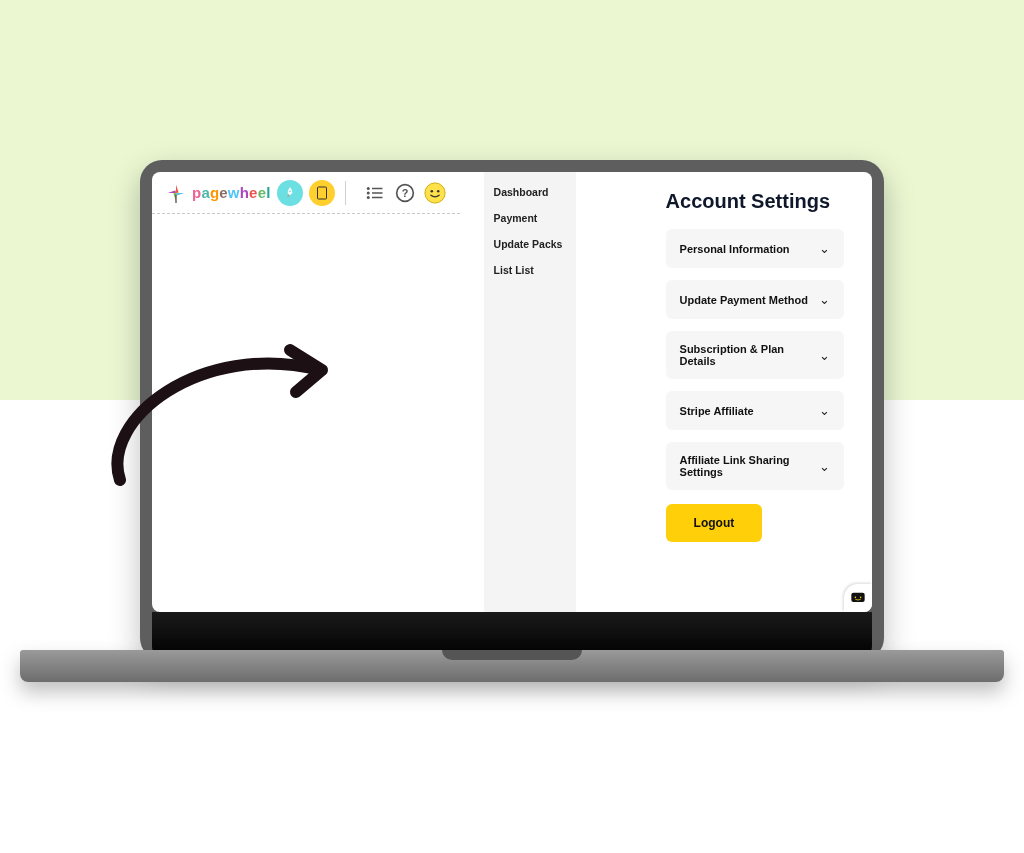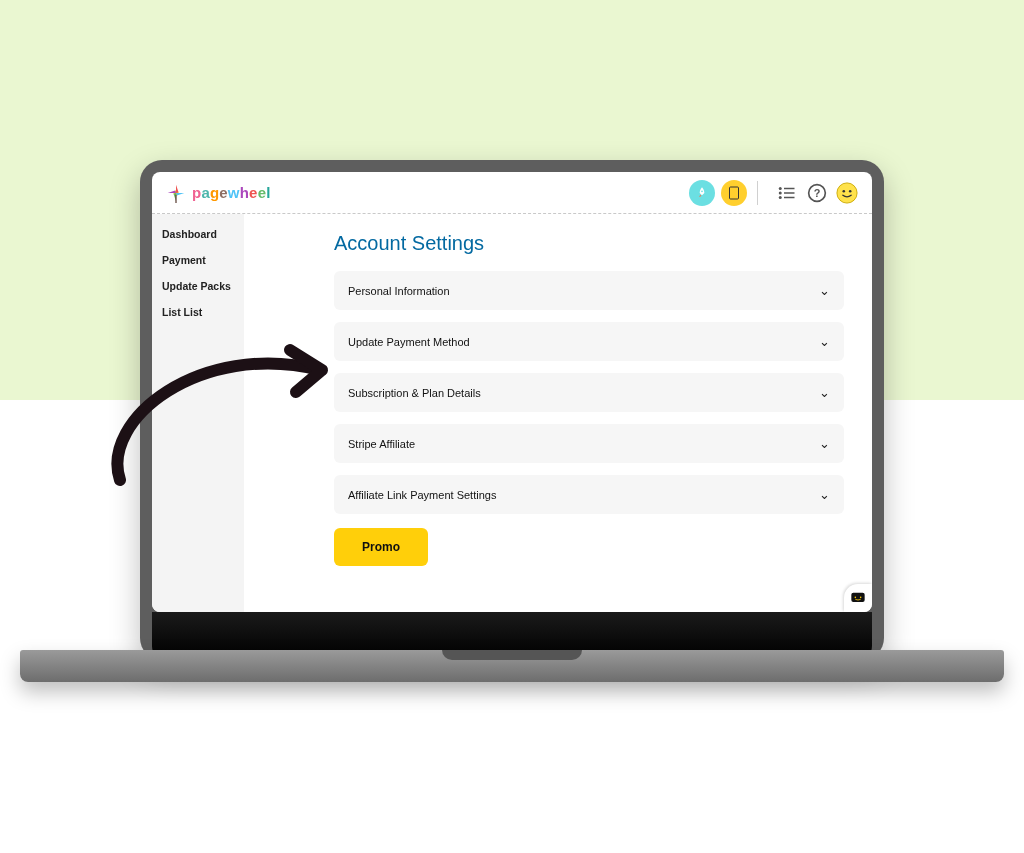--- a/index.html
+++ b/index.html
@@ -30,21 +30,21 @@
     padding: 12px 12px 0 12px;
   }
   .laptop-screen {
     width: 100%;
     height: 440px;
     background: #ffffff;
     border-radius: 8px;
     overflow: hidden;
     position: relative;
     display: flex;
-    flex-direction: column;
+    flex-direction: row;
   }
   .laptop-bottom-bar {
     width: 100%;
     height: 48px;
     background: linear-gradient(#1a1a1a,#000);
     border-bottom-left-radius: 14px;
     border-bottom-right-radius: 14px;
   }
   .laptop-base {
     position: absolute;
@@ -100,55 +100,55 @@
   .c-rocket { background:#6bdfe2; }
   .c-doc { background:#ffcf2e; }
   .divider { width:1px; height:24px; background:#d0d0d0; margin: 0 10px; }
   .icon-flat {
     width: 22px; height: 22px;
     display:flex; align-items:center; justify-content:center;
     color:#6d6d6d; margin-left:8px;
   }
 
   
-  .app-body { flex:1; display:flex; overflow:hidden; }
+  .app-body { flex:1; display:flex; overflow:hidden;margin-left:24px; }
   .sidebar {
     width: 92px;
     background: #f4f4f4;
     padding: 14px 10px;
     display:flex; flex-direction:column; gap:14px;
   }
   .sidebar-item {
     font-size: 10.5px;
     font-weight: 700;
     color:#222;
     cursor:pointer;
   }
   .main {
     flex:1;
     padding: 18px 28px 18px 90px;
     position:relative;
   }
   .page-title {
     font-size: 20px;
-    font-weight: 400;
+    font-weight: 700;
     margin-bottom: 16px;
-    color:#0369a1;
+    color:#0f172a;
   }
   .accordion {
     display:flex; flex-direction:column; gap:12px;
   }
   .acc-item {
     background:#f6f6f6;
     border-radius:6px;
     padding: 12px 14px;
     display:flex; align-items:center; justify-content:space-between;
     cursor:pointer;
   }
-  .acc-label { font-size: 11px; font-weight:400; color:#111; }
+  .acc-label { font-size: 11px; font-weight:700; color:#111; }
   .chev { font-size:13px; color:#222; }
   .logout-btn {
     margin-top: 14px;
     background:#ffcf0a;
     border:none;
     border-radius:6px;
     padding: 12px 28px;
     font-size: 12px;
     font-weight:700;
     cursor:pointer;
@@ -258,26 +258,26 @@
           </div>
           <div class="acc-item">
             <span class="acc-label">Subscription &amp; Plan Details</span>
             <span class="chev">⌄</span>
           </div>
           <div class="acc-item">
             <span class="acc-label">Stripe Affiliate</span>
             <span class="chev">⌄</span>
           </div>
           <div class="acc-item">
-            <span class="acc-label">Affiliate Link Payment Settings</span>
+            <span class="acc-label">Affiliate Link Sharing Settings</span>
             <span class="chev">⌄</span>
           </div>
         </div>
 
-        <button class="logout-btn">Promo</button>
+        <button class="logout-btn">Logout</button>
 
         <div class="chat-bubble">
           <svg width="16" height="16" viewBox="0 0 24 24">
             <rect x="2" y="4" width="20" height="14" rx="3" fill="#111"></rect>
             <circle cx="8" cy="11" r="1.2" fill="#ffcf0a"></circle>
             <circle cx="16" cy="11" r="1.2" fill="#ffcf0a"></circle>
             <path d="M8 14 Q12 16 16 14" stroke="#ffcf0a" stroke-width="1.2" fill="none"></path>
           </svg>
         </div>
       </div>

